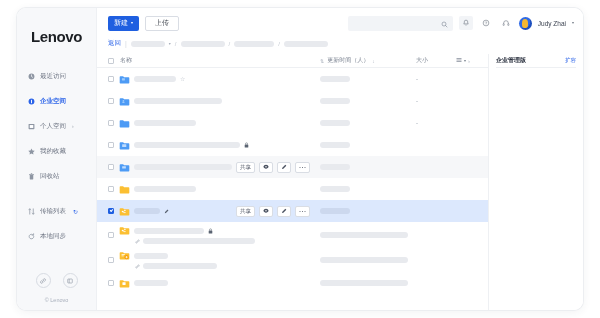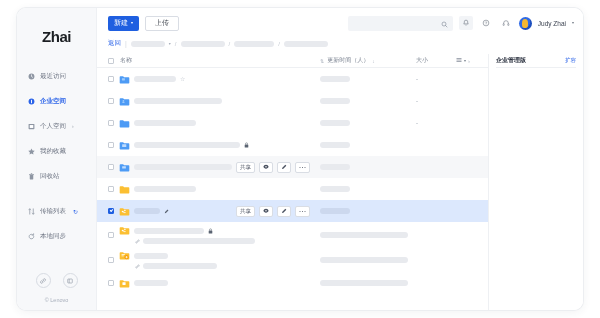--- a/index.html
+++ b/index.html
@@ -267,21 +267,21 @@
   .rpanel-title { font-size: 6px; color: #2c3240; font-weight: bold; }
   .rpanel-link { font-size: 5.5px; color: #2b63e8; }
 </style>
 </head>
 <body>
 
 <div id="app">
   <div class="window">
 
     <div class="sidebar">
-      <div class="logo">Zhai</div>
+      <div class="logo">Lenovo</div>
 
       <div class="nav">
 
         <div class="nav-item">
           <span class="nav-ico">
             <svg viewBox="0 0 12 12" width="7" height="7">
                 <circle cx="6" cy="6" r="5" fill="#8e96a3"></circle>
                 <path d="M6 3.2V6l2 1.4" stroke="#fff" stroke-width="1.2" fill="none" stroke-linecap="round"></path>
               </svg>
           </span>

